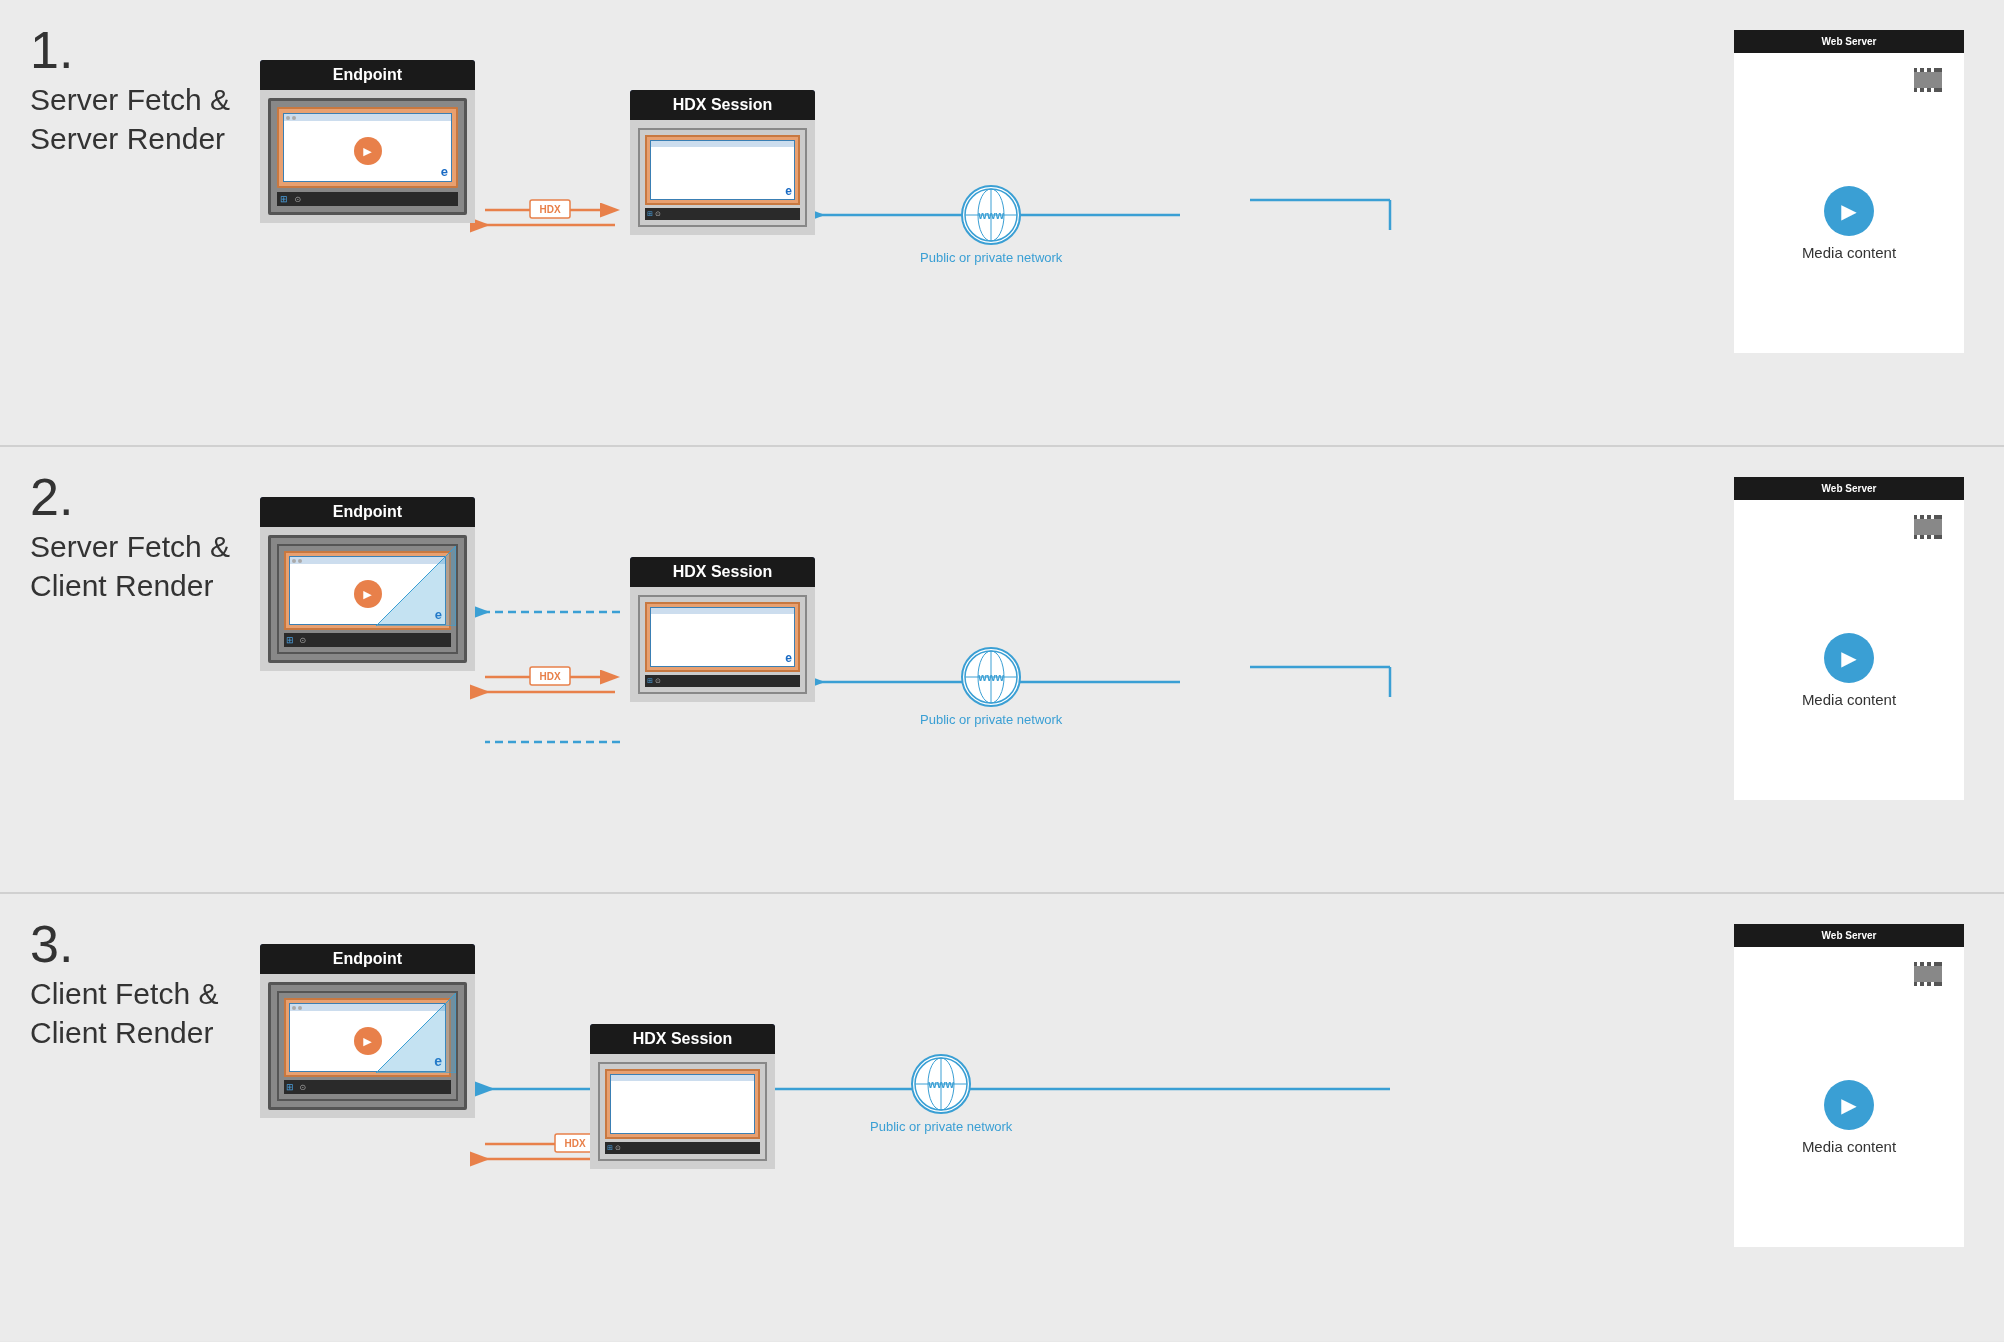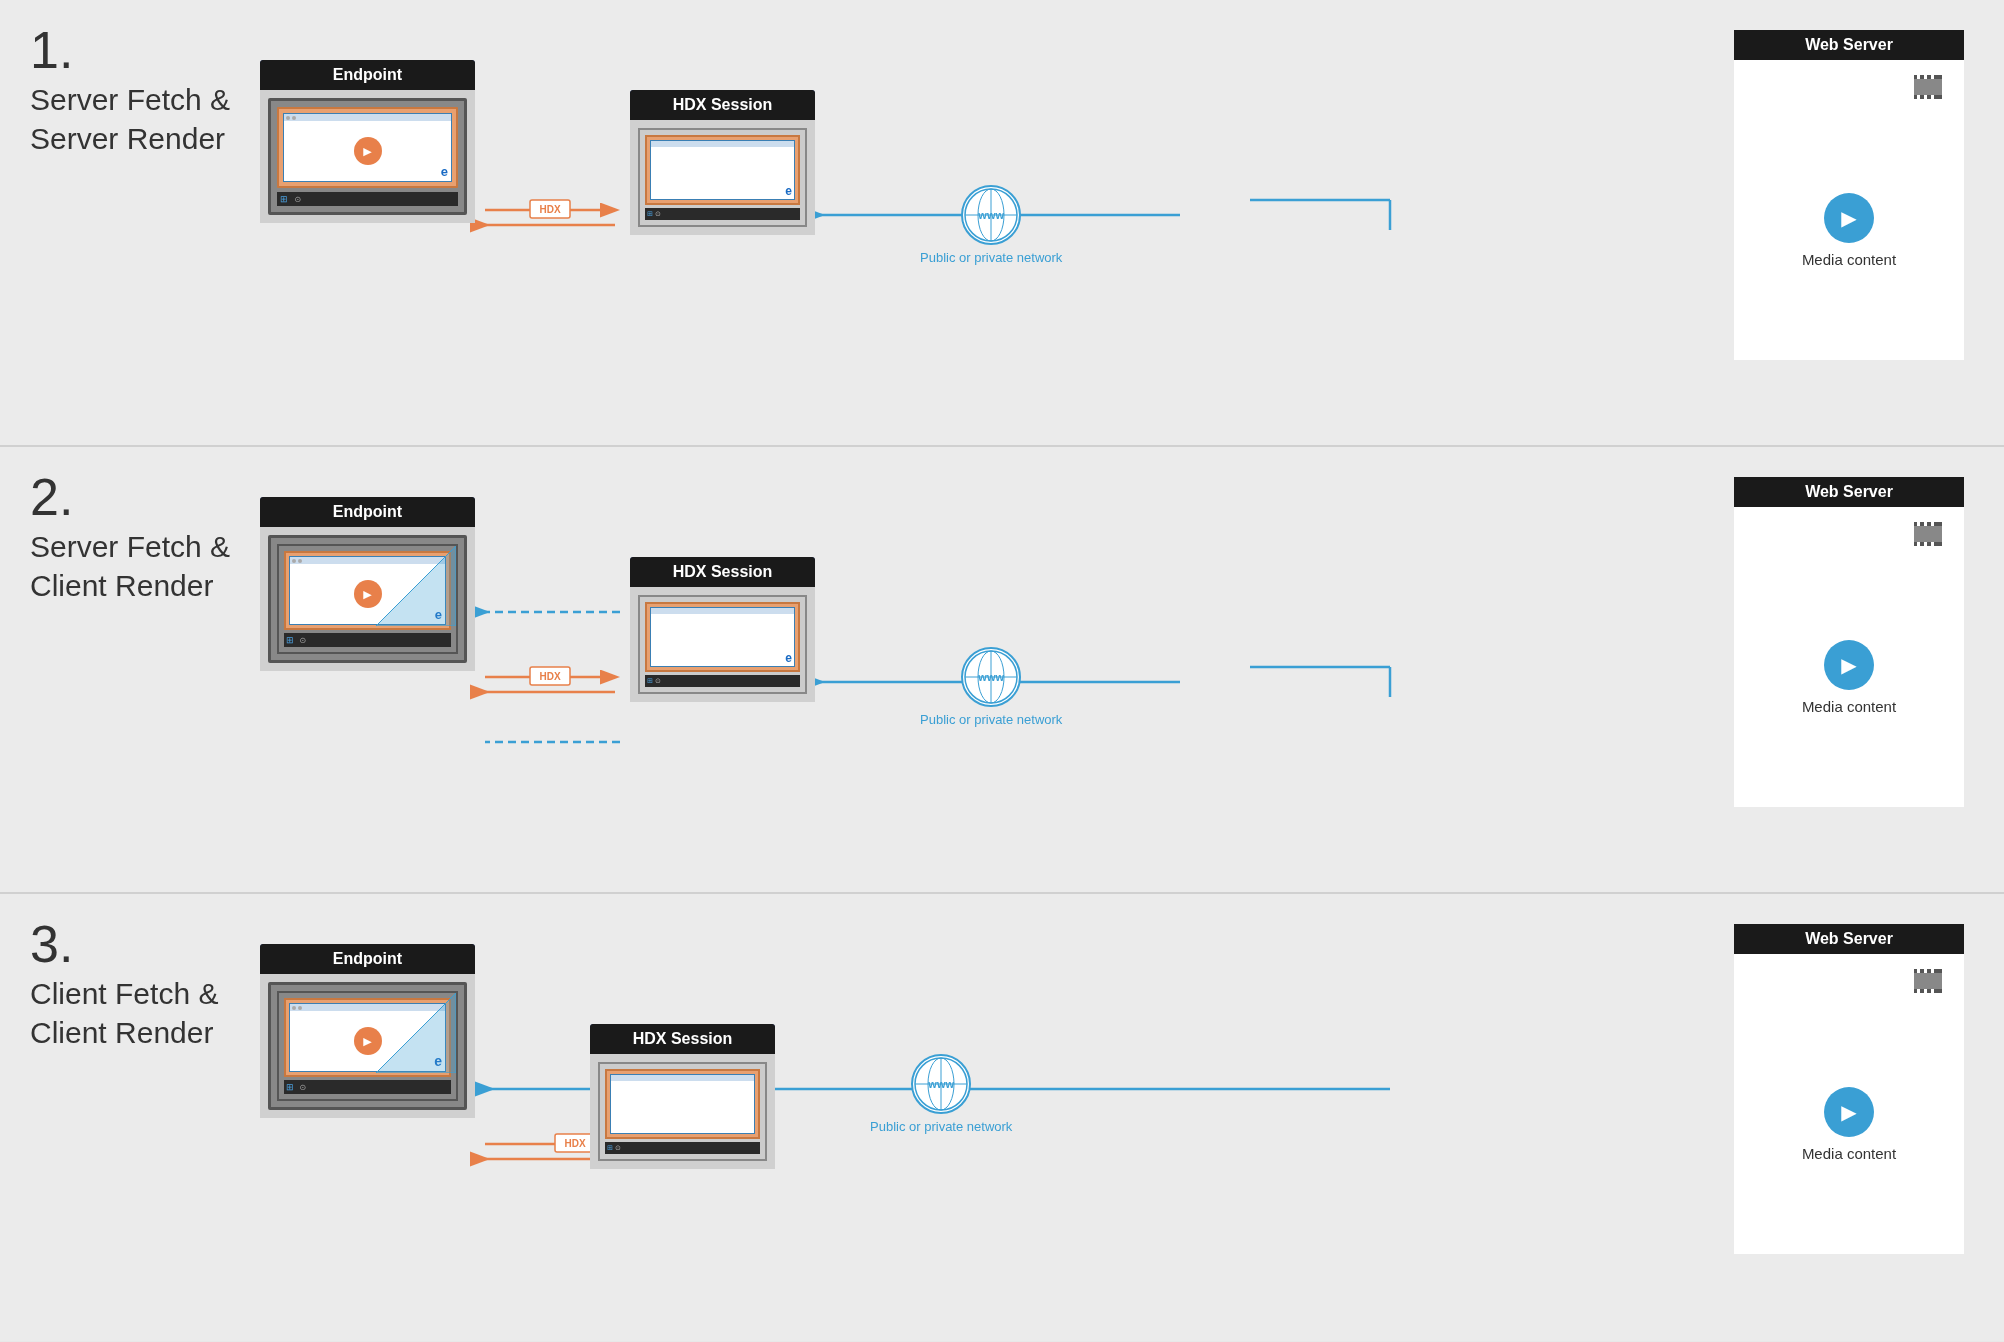--- a/index.html
+++ b/index.html
@@ -86,21 +86,21 @@
     
     .webserver-box {
       background: #1a1a1a;
       border-radius: 4px;
       color: white;
       text-align: center;
       width: 200px;
       flex-shrink: 0;
     }
     .webserver-title {
-      font-size: 16px;
+      font-size: 10px;
       font-weight: 600;
       padding: 6px 12px;
       background: #1a1a1a;
       color: white;
     }
     .webserver-body {
       background: white;
       padding: 15px 10px;
       display: flex;
       flex-direction: column;

